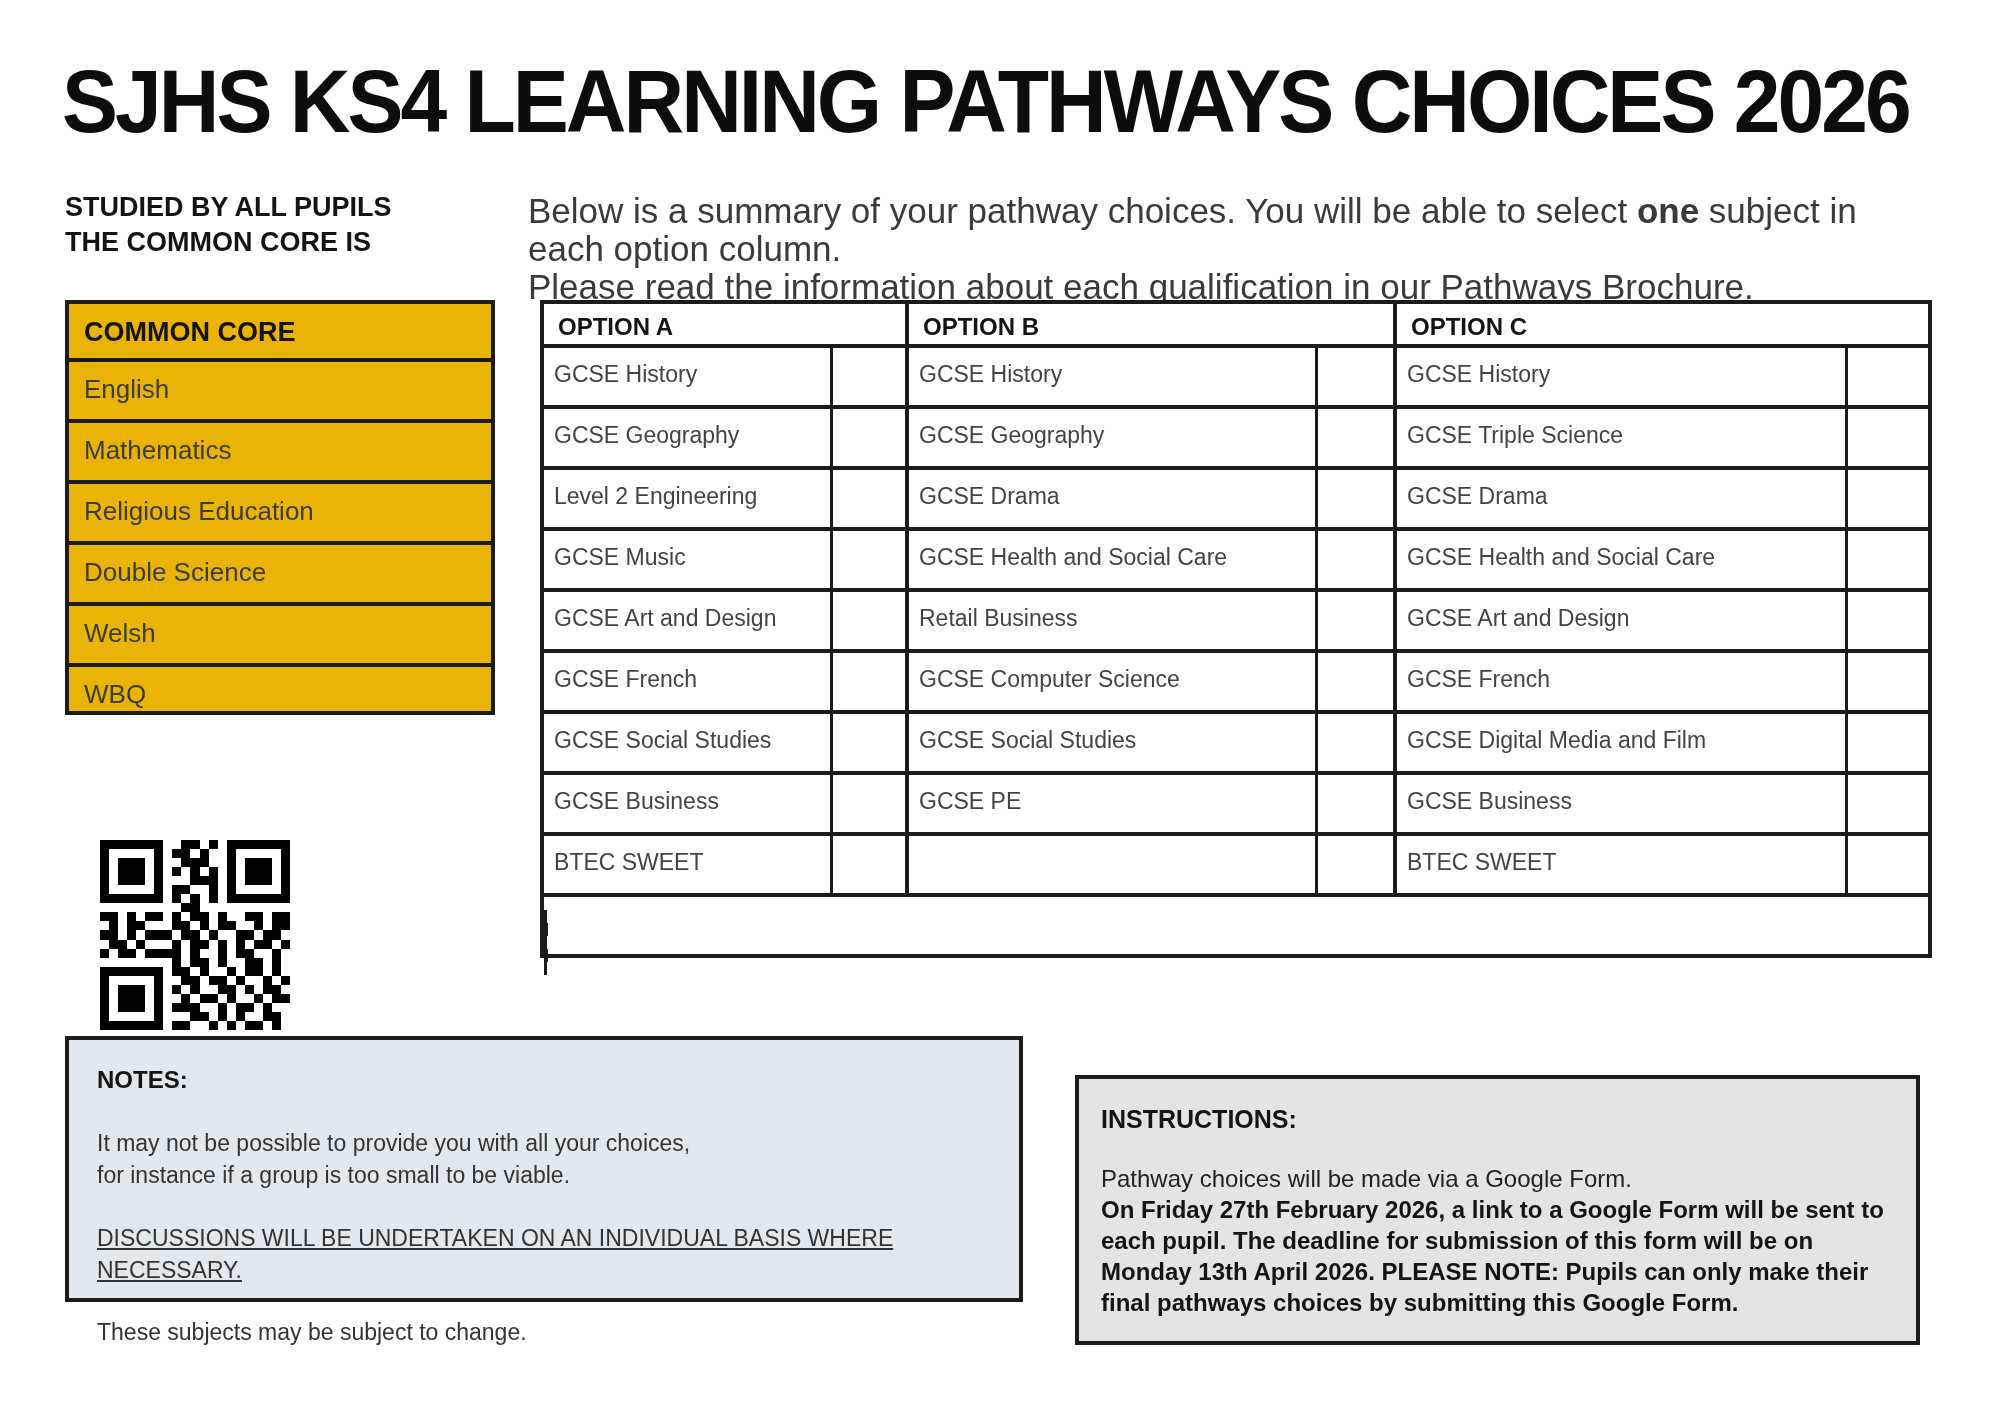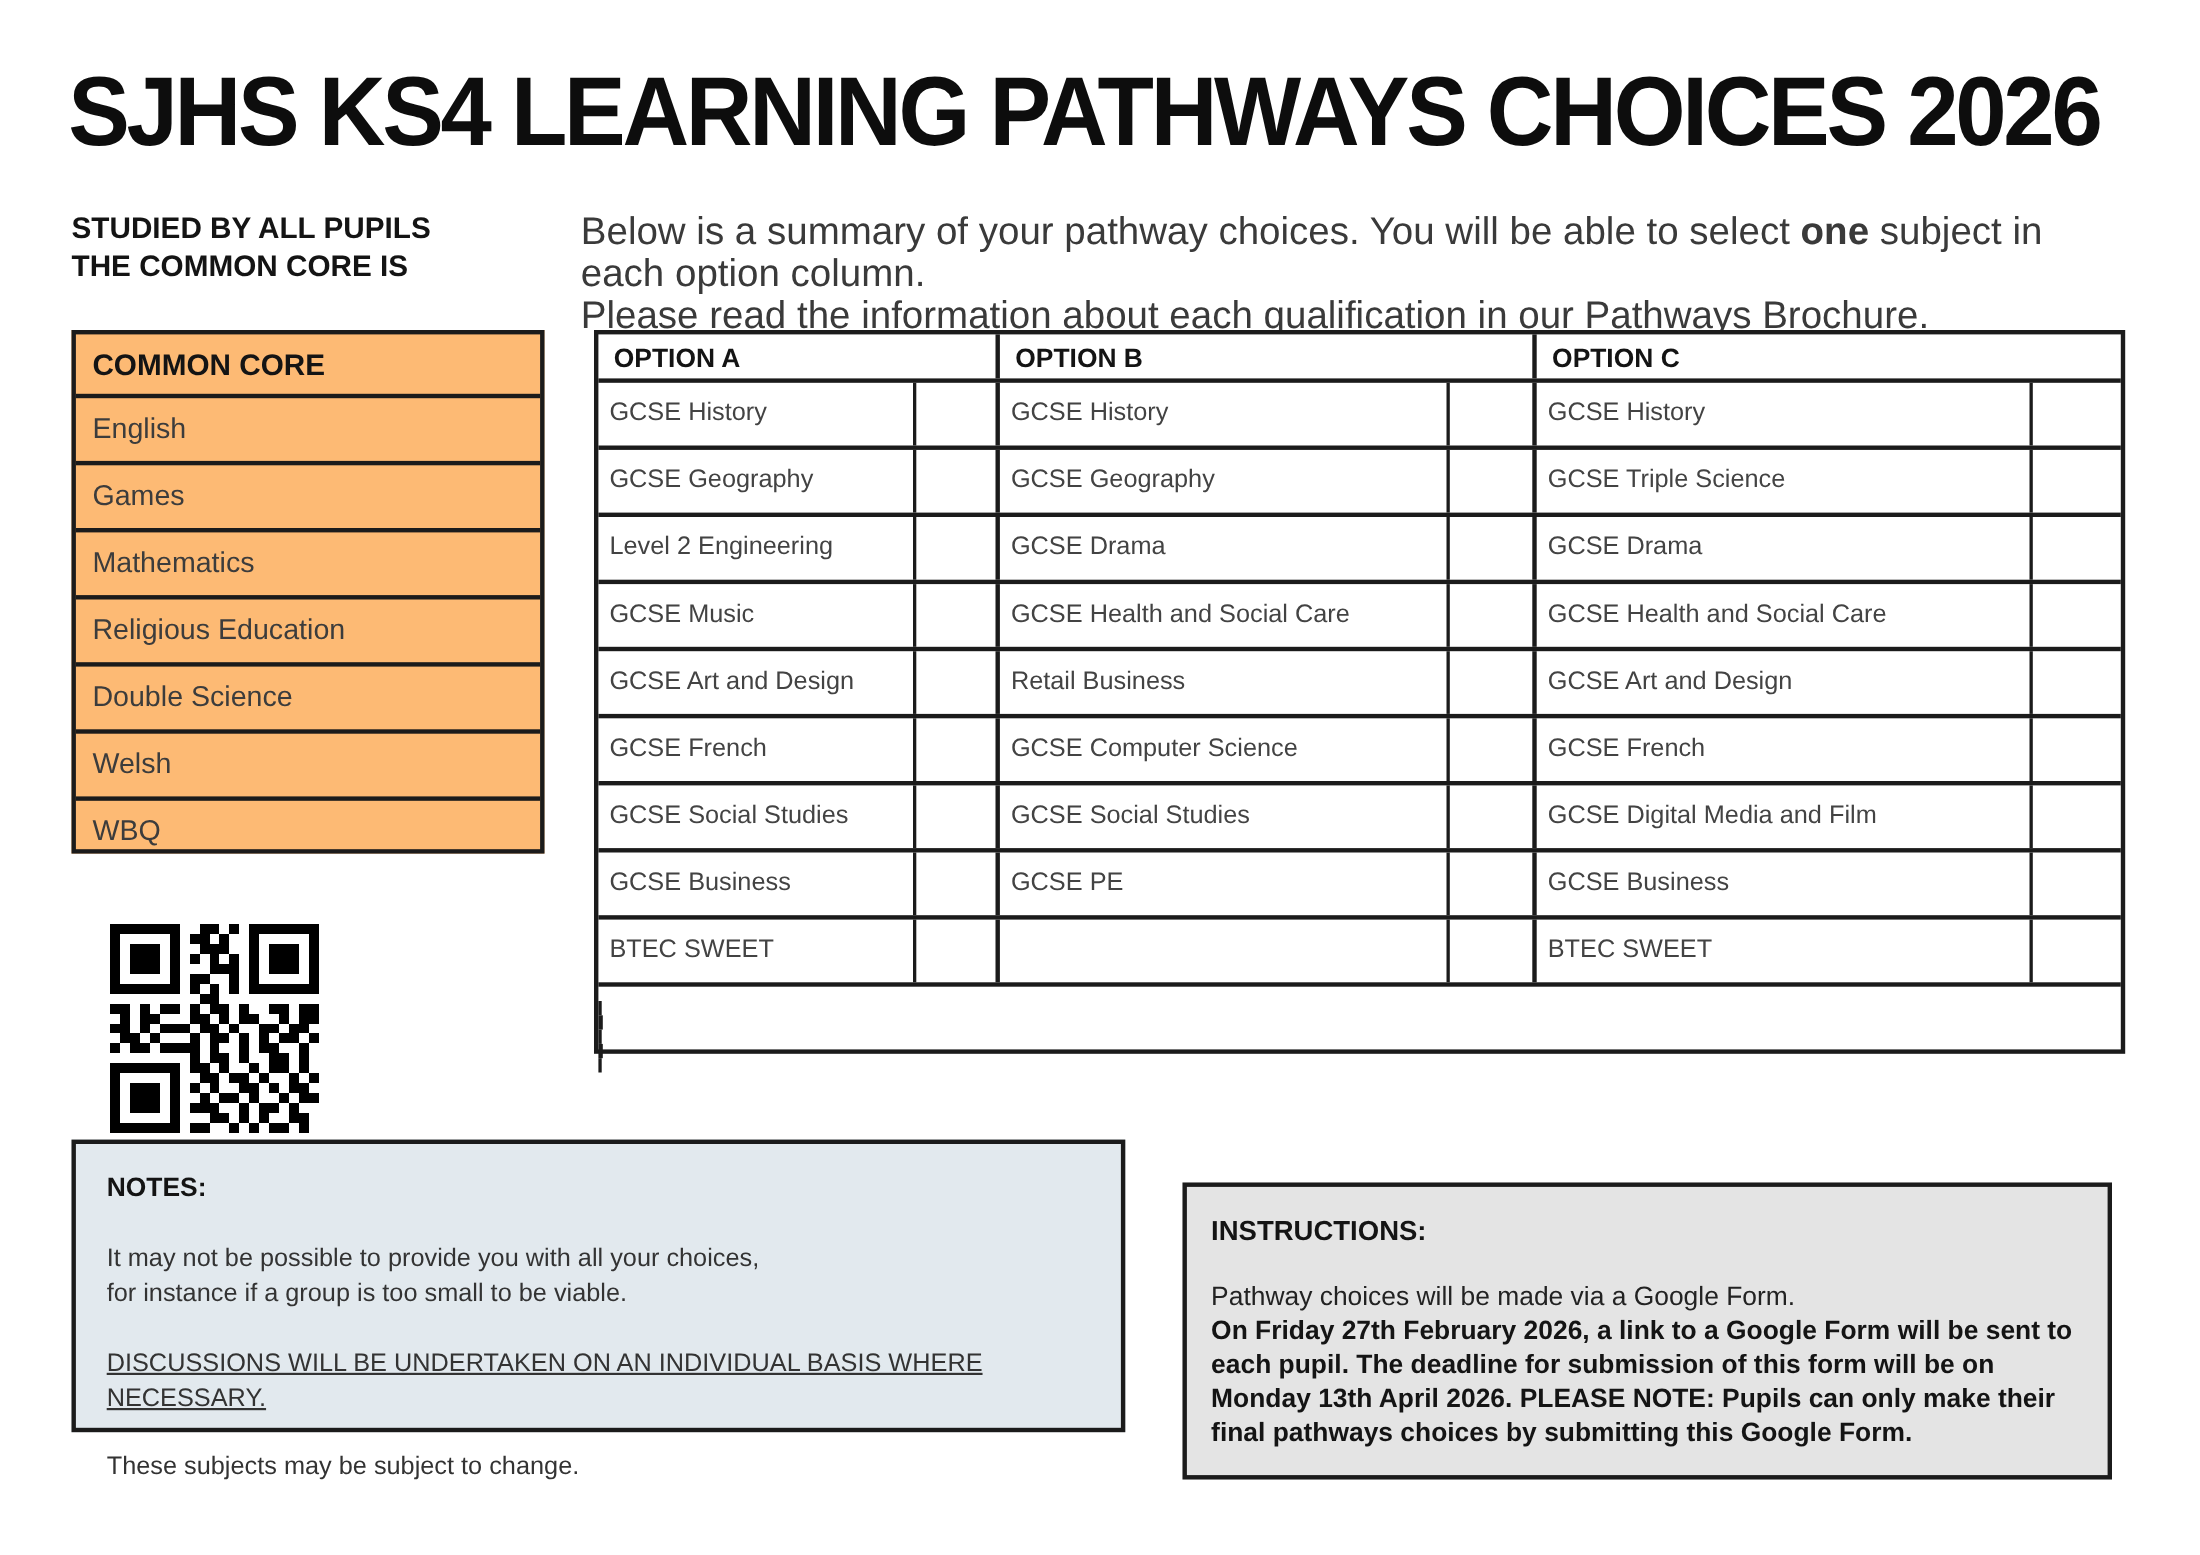--- a/index.html
+++ b/index.html
@@ -9,21 +9,21 @@
 
   
   #page-title { left:62px; top:50px; font-size:84px; font-weight:bold;
     letter-spacing:-3px; white-space:nowrap; color:#0d0d0d; transform:scaleY(1.06); transform-origin:left top; }
 
   
   #lead-heading { left:65px; top:190px; font-size:27px; font-weight:bold; line-height:35px; color:#141414; }
   #intro { left:528px; top:192px; width:1360px; font-size:35px; line-height:38px; color:#3a3a3a; }
 
   
-  #core-table { left:65px; top:300px; width:430px; border:4px solid #1b1b1b; background:#fdba74; }
+  #core-table { left:65px; top:300px; width:430px; border:4px solid #1b1b1b; background:#eab308; }
   .core-header { height:58px; border-bottom:4px solid #1b1b1b; font-size:27px; font-weight:bold;
     color:#141414; padding:13px 0 0 15px; }
   .core-row { height:61px; border-bottom:4px solid #1b1b1b; font-size:26px; color:#3c3c3c; padding:12px 0 0 15px; }
   .core-row:last-child { border-bottom:none; height:44px; }
 
   
   #options-table { left:540px; top:300px; width:1392px; border:4px solid #1b1b1b; background:#fff; }
   .ohead { display:flex; height:44px; border-bottom:4px solid #1b1b1b; }
   .ohead-cell { font-size:24px; font-weight:bold; color:#141414; padding:9px 15px 0 14px; }
   .h-a { width:361px; }
@@ -68,21 +68,20 @@
 </div>
 
 <div class="abs" id="intro">
   <div><span>Below is a summary of your pathway choices. You will be able to select </span><b>one</b><span> subject in each option column.</span></div>
   <div>Please read the information about each qualification in our Pathways Brochure.</div>
 </div>
 
 <div class="abs" id="core-table">
   <div class="core-header">COMMON CORE</div>
   <div class="core-row">English</div>
-  <div class="core-row">Games</div>
   <div class="core-row">Mathematics</div>
   <div class="core-row">Religious Education</div>
   <div class="core-row">Double Science</div>
   <div class="core-row">Welsh</div>
   <div class="core-row">WBQ</div>
 </div>
 
 <div class="abs" id="options-table">
   <div class="ohead">
     <div class="ohead-cell h-a">OPTION A</div>

